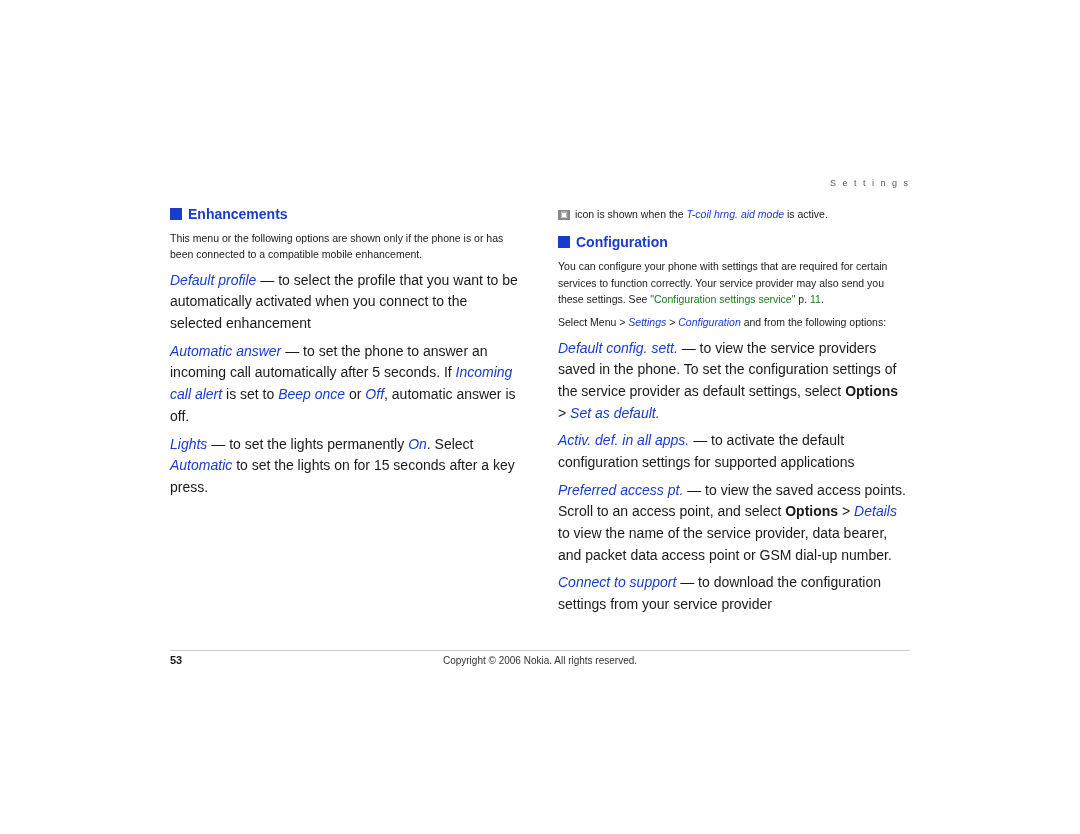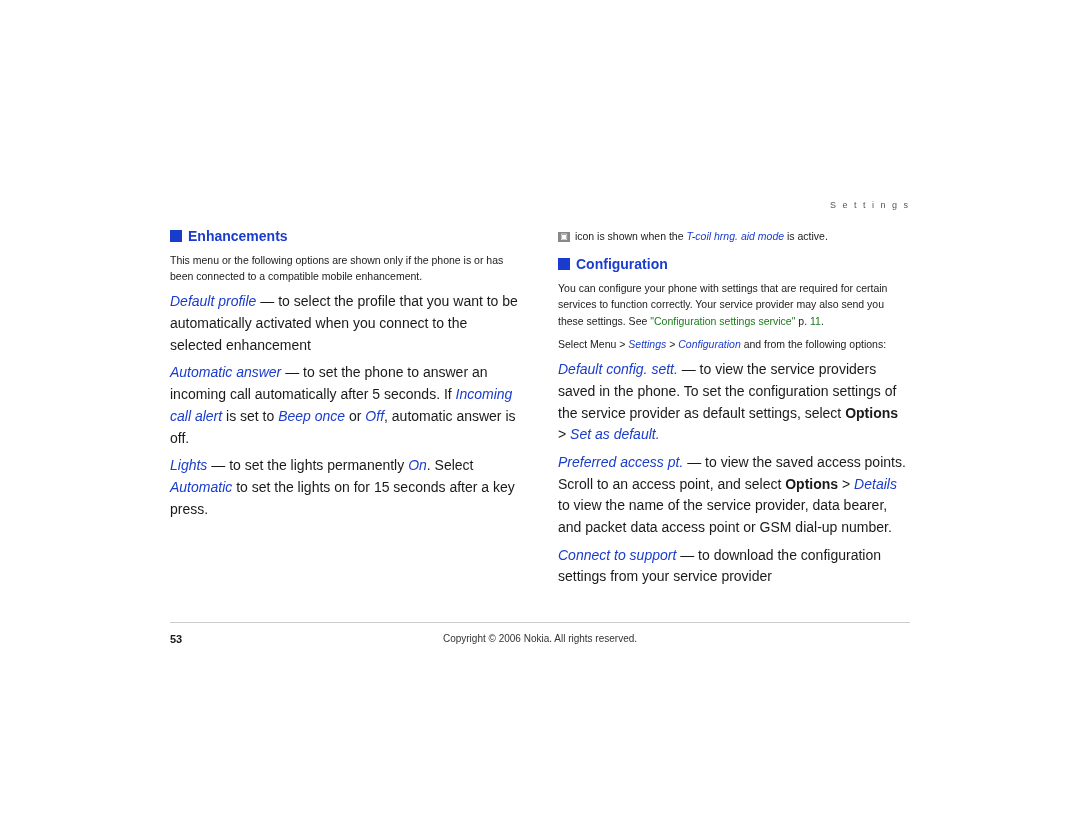--- a/index.html
+++ b/index.html
@@ -72,21 +72,21 @@
       color: #1a1a1a;
       margin-bottom: 6px;
       padding-left: 0;
     }
     .footer {
       display: flex;
       justify-content: center;
       align-items: center;
       margin-top: 28px;
       border-top: 1px solid #ccc;
-      padding-top: 10px;
+      padding-top: 4px;
       position: relative;
     }
     .footer-page-num {
       position: absolute;
       left: 0;
       font-size: 11px;
       font-weight: bold;
     }
     .footer-copyright {
       font-size: 10px;
@@ -153,20 +153,23 @@
       </p>
 
       <p class="body-text">
         Select Menu &gt; <span class="italic-link">Settings</span> &gt; <span class="italic-link">Configuration</span> and from the following options:
       </p>
 
       <p class="indent-para">
         <span class="italic-link">Default config. sett.</span> — to view the service providers saved in the phone. To set the configuration settings of the service provider as default settings, select <span class="bold-menu">Options</span> &gt; <span class="italic-link">Set as default.</span>
       </p>
 
+      <p class="indent-para">
+        <span class="italic-link">Activ. def. in all apps.</span> — to activate the default configuration settings for supported applications
+      </p>
 
       <p class="indent-para">
         <span class="italic-link">Preferred access pt.</span> — to view the saved access points. Scroll to an access point, and select <span class="bold-menu">Options</span> &gt; <span class="italic-link">Details</span> to view the name of the service provider, data bearer, and packet data access point or GSM dial-up number.
       </p>
 
       <p class="indent-para">
         <span class="italic-link">Connect to support</span> — to download the configuration settings from your service provider
       </p>
     </div>
   </div>

